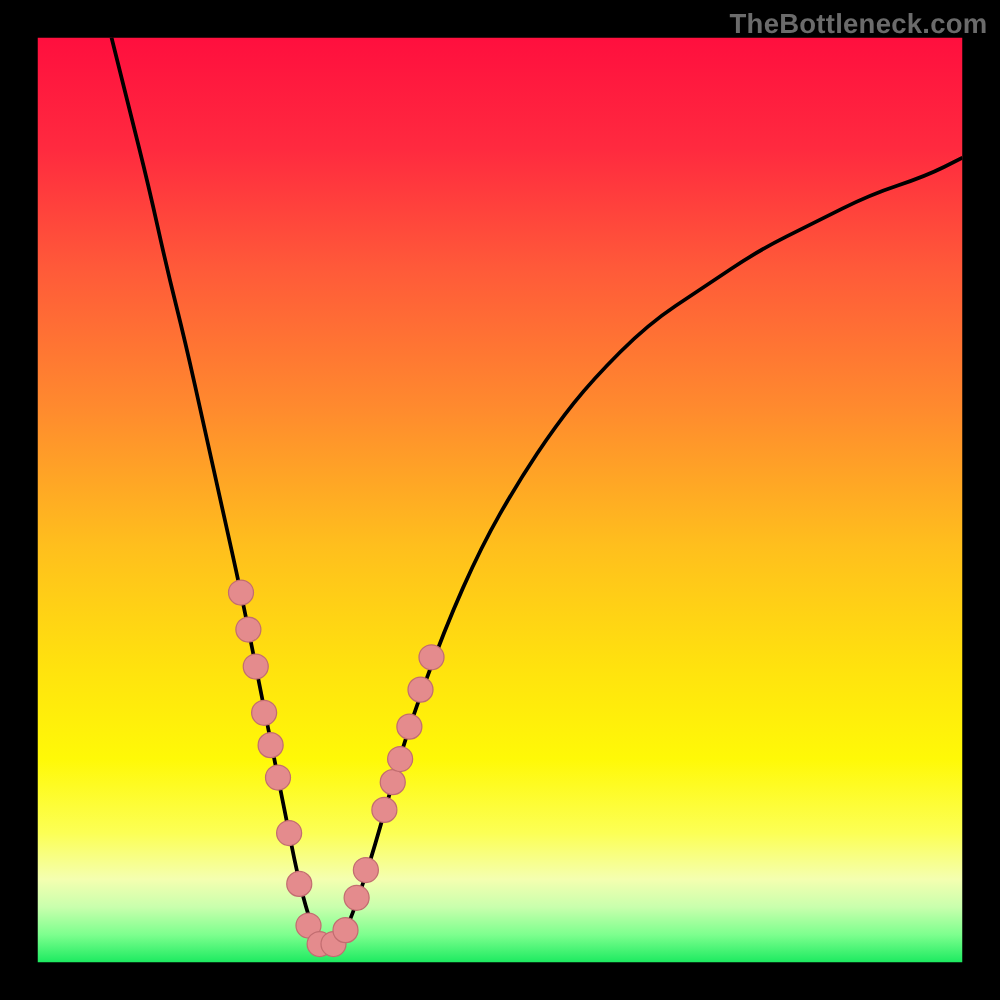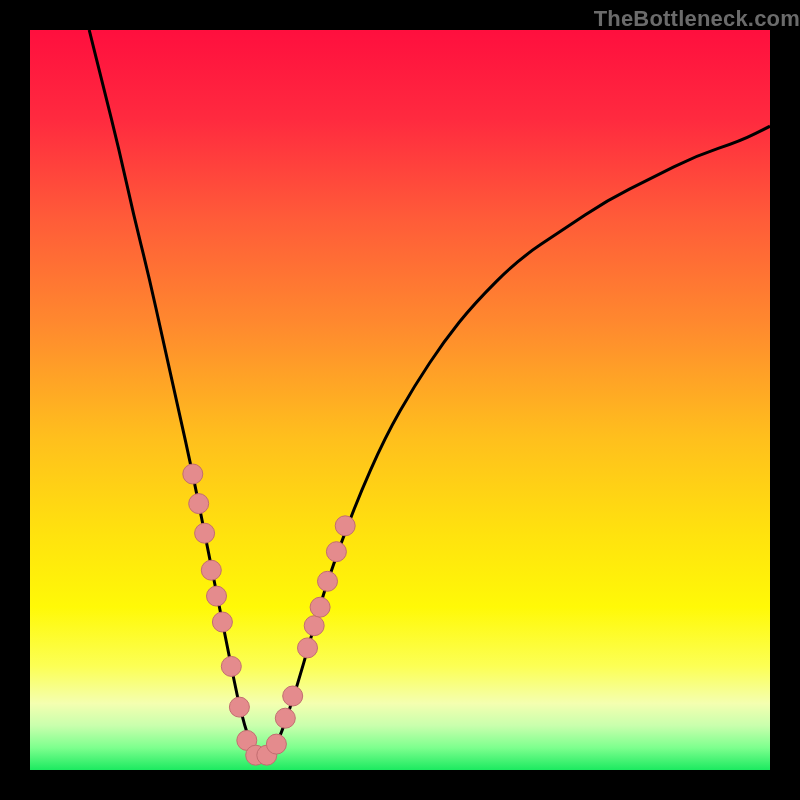--- a/index.html
+++ b/index.html
@@ -21,21 +21,21 @@
   }
   .plot {
     position: absolute;
     left: 0;
     top: 0;
     width: 740px;
     height: 740px;
   }
   .source {
     position: absolute;
-    right: 0;
+    right: 10px;
     top: 6px;
     font-size: 22px;
     font-weight: 600;
     color: #6b6b6b;
     letter-spacing: 0.2px;
   }
 </style>
 </head>
 <body>
 

